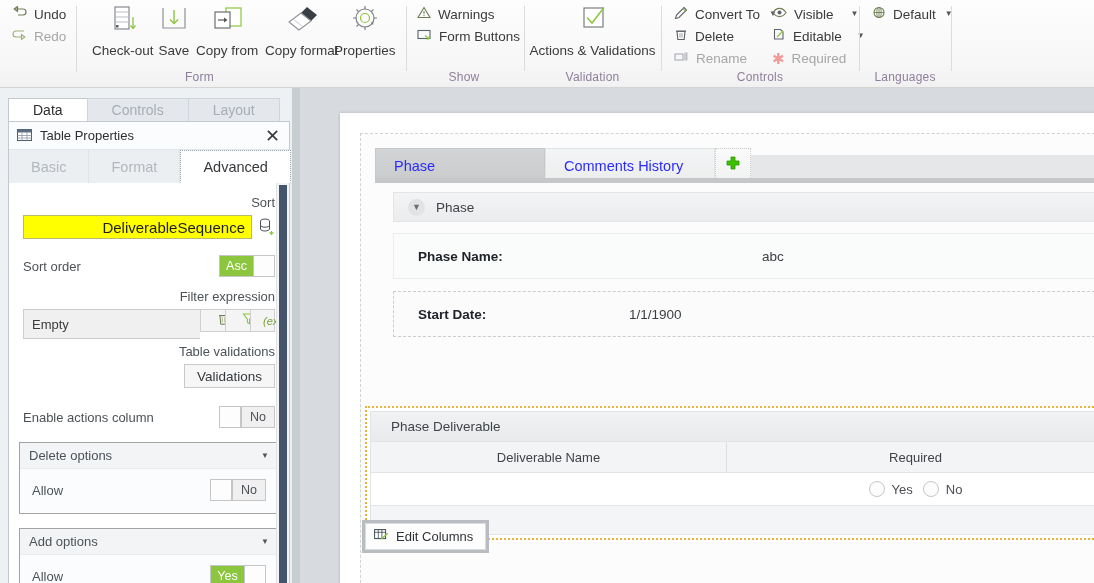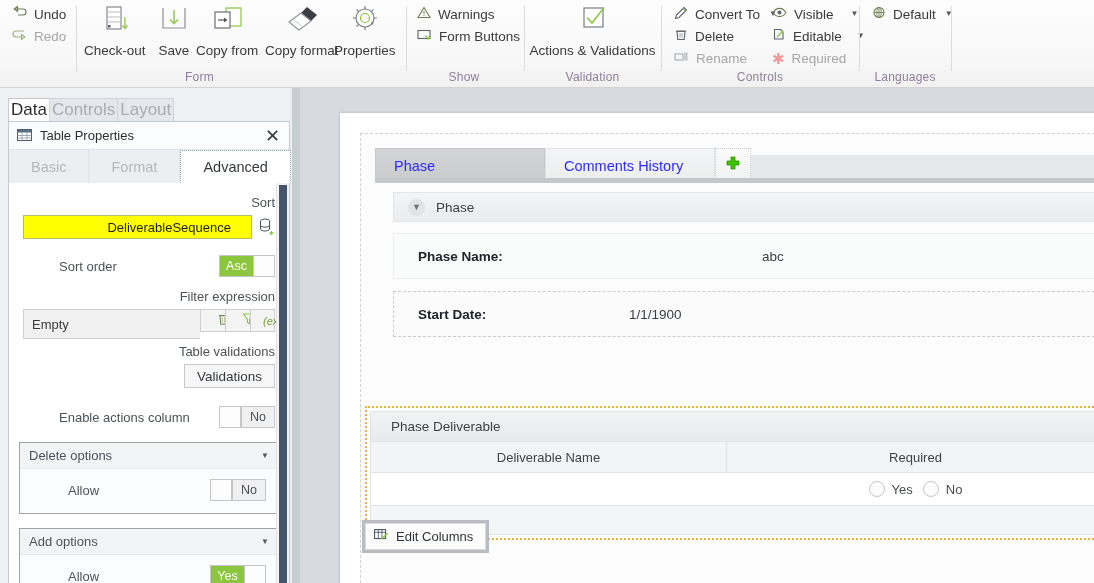--- a/index.html
+++ b/index.html
@@ -45,22 +45,22 @@
   .leftdock {
     position:absolute; left:0; top:88px; width:300px; height:495px;
     background:#eef1f4;
     box-sizing:border-box;
   }
   .dock-tabs {
     position:absolute; left:8px; top:10px; height:23px;
     display:flex; align-items:flex-end;
   }
   .dock-tab {
-    height:23px; line-height:22px; padding:0 2px;
-    font-size:17px; color:#a8adb3; background:#e4e8ec;
+    height:23px; line-height:22px; padding:0 24px;
+    font-size:14px; color:#a8adb3; background:#e4e8ec;
     border:1px solid #cfd5da; border-bottom:none; margin-right:-1px;
     box-sizing:border-box;
   }
   .dock-tab.active { background:#ffffff; color:#2d2d2d; border-color:#c3c9cf; }
 
   .panel {
     position:absolute; left:8px; top:33px; width:282px; height:550px;
     background:#ffffff; border:1px solid #c3c9cf; box-sizing:border-box;
   }
   .panel-title {
@@ -81,26 +81,26 @@
     background:#ffffff; color:#36393c;
     border:1px dotted #9aa3ab; border-bottom:1px solid #fff;
     position:relative; z-index:2;
   }
   .ptabs-fill { flex:1; background:#eceff2; border-bottom:1px solid #dfe3e7; }
 
   .pbody { position:absolute; left:0; right:0; top:61px; bottom:0; background:#fff; overflow:hidden; }
   .fld { padding:0 14px;text-align:right; }
   .fld-label { font-size:13px; color:#4d5257; margin:12px 0 5px; }
   .row { display:flex; align-items:center; justify-content:space-between; }
-  .row .rl { font-size:13px; color:#4d5257;margin-left:36px; }
+  .row .rl { font-size:13px; color:#4d5257; }
 
   .txtbox {
     height:24px; line-height:24px; background:#ffff00;
-    border:1px solid #b9b96f; font-size:13px; color:#1e1e1e;
-    padding:0 20px; box-sizing:border-box; flex:1;
+    border:1px solid #b9b96f; font-size:15px; color:#1e1e1e;
+    padding:0 6px; box-sizing:border-box; flex:1;
   }
   .inline { display:flex; align-items:center; gap:7px; }
   .dbicon { width:16px; height:18px; position:relative; }
 
   .toggle {
     width:56px; height:22px; display:flex; border:1px solid #c6c6c6;
     box-sizing:border-box; background:#fff;
   }
   .toggle .t-on {
     flex:1; background:#8cc63e; color:#ffffff; font-size:12.5px;
@@ -248,21 +248,21 @@
             <svg width="15" height="13" viewBox="0 0 15 13">
                 <path d="M12 3H4a3 3 0 0 0 0 6h5" fill="none" stroke="#9cb07e" stroke-width="1.2"></path>
                 <path d="M9.5 6.6 12.8 9l-3.3 2.4z" fill="none" stroke="#9cb07e" stroke-width="1.2"></path>
               </svg>
           </span>
           <span>Redo</span>
         </div>
       </div>
       <div class="rgroup-sep" style="left:76px;"></div>
 
-      <div class="big-cmd" style="left:84px;">
+      <div class="big-cmd" style="left:92px;">
         <span class="ico">
           <svg width="34" height="36" viewBox="0 0 34 36">
             <rect x="9" y="3" width="14" height="22" fill="#fff" stroke="#7b7f84" stroke-width="1.1"></rect>
             <path d="M9 8h14M9 13h14M9 18h14" stroke="#b9bdc2" stroke-width="1"></path>
             <rect x="10" y="21" width="2.5" height="2.5" fill="#5a5f64"></rect>
             <path d="M27 13v11" stroke="#8cc63e" stroke-width="1.3"></path>
               <path d="M24.5 21.5 27 24.5 29.5 21.5" fill="none" stroke="#8cc63e" stroke-width="1.3"></path>
           </svg>
         </span>
         <span class="lbl">Check-out</span>

